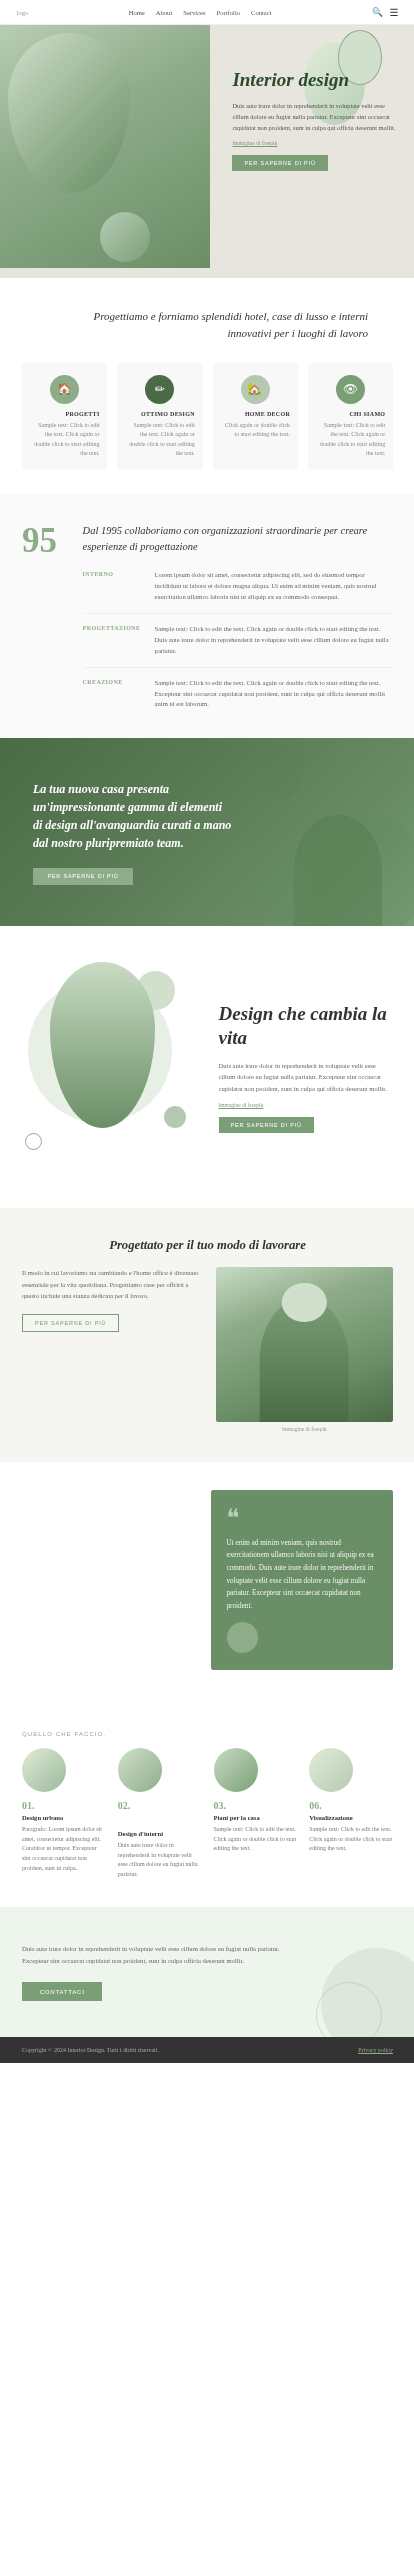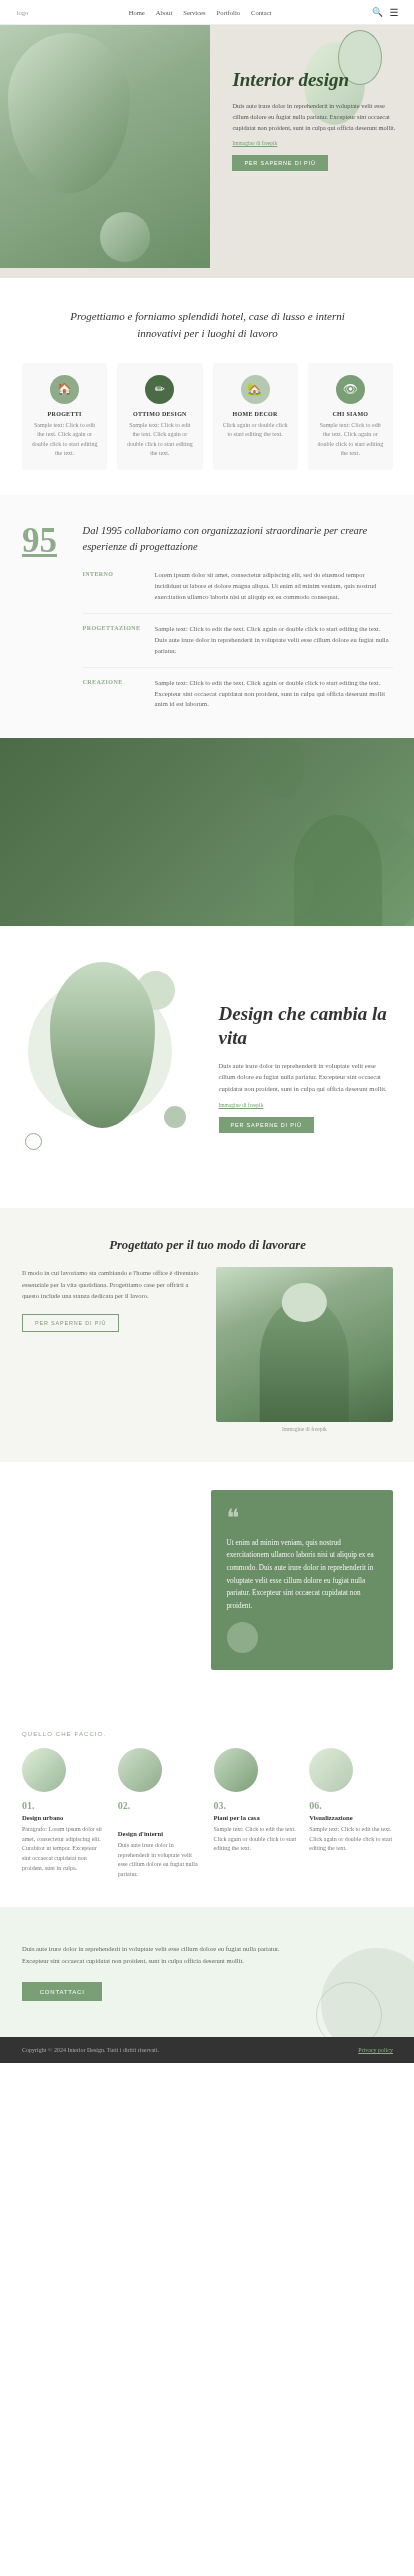--- a/index.html
+++ b/index.html
@@ -40,21 +40,21 @@
   <div style="position:absolute; bottom:16.6px; left:100px; width:50px; height:50px; border-radius:50%; background:linear-gradient(135deg,#b8cdb5 0%,#7a9e76 100%); z-index:3; overflow:hidden;"></div>
 
   <div style="position:absolute; right:16.6px; top:44px; width:166px; z-index:5;">
     <h1 style="font-size:19px; color:#2d4a2d; margin-bottom:8.8px; font-style:italic; font-family:Georgia,serif; line-height:1.2;">Interior design</h1>
     <p style="font-size:6.4px; color:#555; line-height:1.7; margin-bottom:6.6px;">Duis aute irure dolor in reprehenderit in voluptate velit esse cillum dolore eu fugiat nulla pariatur. Excepteur sint occaecat cupidatat non proident, sunt in culpa qui officia deserunt mollit.</p>
     <a style="font-size:5.5px; color:#7a9e76; display:block; margin-bottom:8.8px; text-decoration:underline; cursor:pointer;">Immagine di freepik</a>
     <button style="background:#7a9e76; color:white; padding:5px 12px; font-size:5.5px; letter-spacing:0.8px; border:none; cursor:pointer;">PER SAPERNE DI PIÙ</button>
   </div>
 </section>
 
-<section style="padding:30px 22px 25px; text-align:center; background:#fff;">
+<section style="padding:30px 22px 25px; text-align:right; background:#fff;">
   <p style="font-size:11px; color:#333; max-width:321px; margin:0 auto 22px; line-height:1.5; font-family:Georgia,serif; font-style:italic;">Progettiamo e forniamo splendidi hotel, case di lusso e interni innovativi per i luoghi di lavoro</p>
 
   <div style="display:grid; grid-template-columns:repeat(4,1fr); gap:10px;">
 
     <div style="background:#f8f8f8; padding:12px 7.7px; border-radius:2.2px;">
       <div style="width:29px; height:29px; border-radius:50%; background:#8fac8a; margin:0 auto 6.6px; display:flex; align-items:center; justify-content:center; font-size:12px;">🏠</div>
       <div style="font-size:6px; font-weight:bold; color:#333; margin-bottom:4.4px; letter-spacing:0.3px;">PROGETTI</div>
       <div style="font-size:6px; color:#888; line-height:1.55;">Sample text: Click to edit the text. Click again or double click to start editing the text.</div>
     </div>
 
@@ -73,21 +73,21 @@
     <div style="background:#f8f8f8; padding:12px 7.7px; border-radius:2.2px;">
       <div style="width:29px; height:29px; border-radius:50%; background:#7a9e76; margin:0 auto 6.6px; display:flex; align-items:center; justify-content:center; font-size:12px; color:white;">👁</div>
       <div style="font-size:6px; font-weight:bold; color:#333; margin-bottom:4.4px; letter-spacing:0.3px;">CHI SIAMO</div>
       <div style="font-size:6px; color:#888; line-height:1.55;">Sample text: Click to edit the text. Click again or double click to start editing the text.</div>
     </div>
   </div>
 </section>
 
 <section style="padding:28px 22px; background:#fafafa;">
   <div style="display:grid; grid-template-columns:44px 1fr; gap:16.6px; align-items:start;">
-    <div style="font-size:35px; color:#8fac8a; font-weight:bold; line-height:1; font-family:Georgia,serif;text-decoration:underline;">95</div>
+    <div style="font-size:35px; color:#8fac8a; font-weight:bold; line-height:1; font-family:Georgia,serif;">95</div>
     <div>
       <p style="font-size:10.5px; color:#333; line-height:1.45; margin-bottom:16.6px; font-family:Georgia,serif; font-style:italic;">Dal 1995 collaboriamo con organizzazioni straordinarie per creare esperienze di progettazione</p>
 
       <div style="display:grid; grid-template-columns:61px 1fr; gap:11px; margin-bottom:10px; padding-bottom:10px; border-bottom:0.6px solid #eee;">
         <div style="font-size:6px; font-weight:bold; color:#8fac8a; text-transform:uppercase; letter-spacing:0.4px; padding-top:1.1px;">Interno</div>
         <div style="font-size:6.6px; color:#666; line-height:1.65;">Lorem ipsum dolor sit amet, consectetur adipiscing elit, sed do eiusmod tempor incididunt ut labore et dolore magna aliqua. Ut enim ad minim veniam, quis nostrud exercitation ullamco laboris nisi ut aliquip ex ea commodo consequat.</div>
       </div>
 
       <div style="display:grid; grid-template-columns:61px 1fr; gap:11px; margin-bottom:10px; padding-bottom:10px; border-bottom:0.6px solid #eee;">
         <div style="font-size:6px; font-weight:bold; color:#8fac8a; text-transform:uppercase; letter-spacing:0.4px; padding-top:1.1px;">Progettazione</div>
@@ -104,20 +104,24 @@
 
 <section style="position:relative; height:188px; overflow:hidden; display:flex; align-items:center;">
 
   <div style="position:absolute; top:0; left:0; width:100%; height:100%; background:linear-gradient(135deg,#4a6b46 0%,#5a7a56 40%,#6a8e66 80%,#7aa076 100%);"></div>
 
   <div style="position:absolute; bottom:-16.6px; right:-11px; width:133px; height:133px; border-radius:50%; background:rgba(100,140,96,0.35);"></div>
   <div style="position:absolute; bottom:0; right:33px; width:88px; height:111px; border-radius:50% 50% 0 0; background:rgba(80,120,76,0.4);"></div>
   <div style="position:absolute; top:-5.5px; right:111px; width:44px; height:66px; border-radius:50%; background:rgba(90,130,86,0.3);"></div>
   <div style="position:absolute; bottom:5.5px; right:100px; width:61px; height:61px; border-radius:50%; background:rgba(100,140,96,0.25);"></div>
 
+  <div style="position:relative; z-index:2; padding:22px 33px; max-width:265px;">
+    <h2 style="font-size:12px; color:white; line-height:1.5; margin-bottom:15.5px; font-family:Georgia,serif; font-style:italic;">La tua nuova casa presenta un'impressionante gamma di elementi di design all'avanguardia curati a mano dal nostro pluripremiato team.</h2>
+    <button style="background:#8fac8a; color:white; padding:5.5px 14.4px; font-size:5.5px; letter-spacing:0.8px; border:none; cursor:pointer; text-transform:uppercase;">PER SAPERNE DI PIÙ</button>
+  </div>
 </section>
 
 <section style="padding:36px 22px; background:#fff;">
   <div style="display:grid; grid-template-columns:1fr 1fr; gap:22px; align-items:center;">
 
     <div style="position:relative; height:210px;">
 
       <div style="position:absolute; top:16.6px; left:5.5px; width:144px; height:144px; border-radius:50%; background:#e8f0e6;"></div>
 
       <div style="position:absolute; top:0; left:28px; width:105px; height:166px; border-radius:50% 50% 50% 50%/40% 40% 60% 60%; background:linear-gradient(160deg,#d0e0cc 0%,#9ab89a 50%,#7a9e76 100%); overflow:hidden; z-index:2;">

